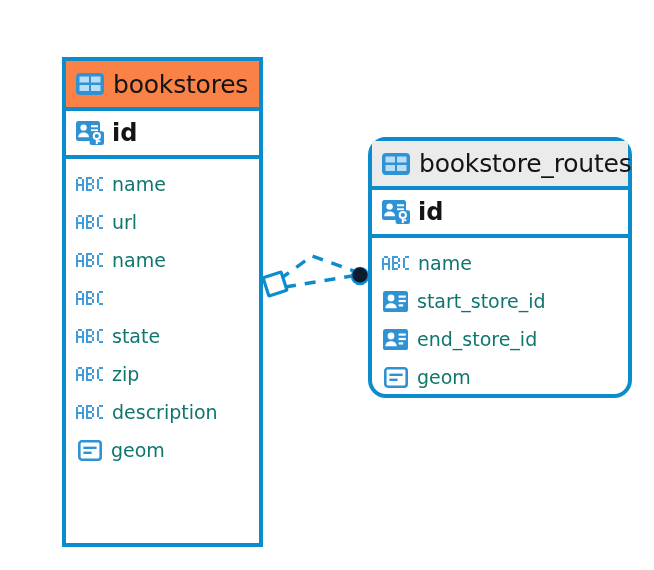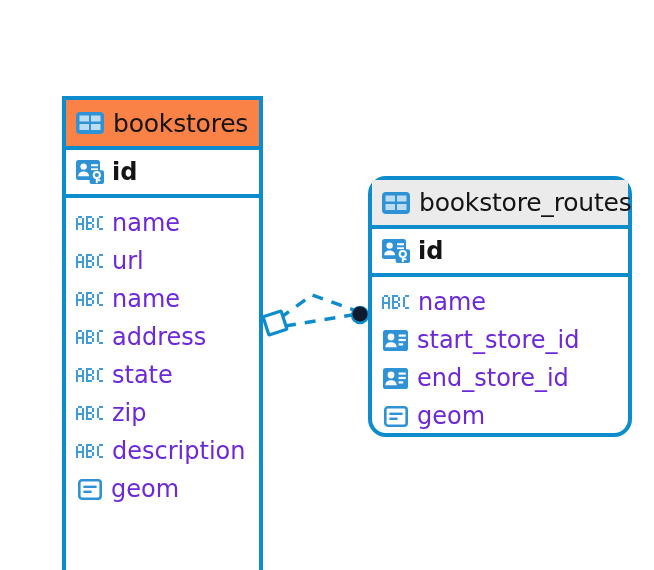--- a/index.html
+++ b/index.html
@@ -11,21 +11,20 @@
     width: 654px;
     height: 570px;
     position: relative;
     overflow: hidden;
     font-family: "DejaVu Sans", sans-serif;
   }
 
   .canvas {
     position: absolute;
     inset: 0;
-    margin-top: 39px;
   }
 
   
   .entity {
     position: absolute;
     box-sizing: border-box;
     border: 4px solid #0d8ccd;
     background: #ffffff;
   }
 
@@ -69,22 +68,22 @@
     box-sizing: border-box;
     padding: 6px 10px 4px 10px;
   }
   .field-row {
     display: flex;
     align-items: center;
     gap: 8px;
     height: 38px;
   }
   .field-label {
-    font-size: 24px;
-    color: #6d28d9;
+    font-size: 19px;
+    color: #0f766e;
     line-height: 1;
     white-space: nowrap;
   }
 
   
   .icon {
     display: inline-flex;
     align-items: center;
     justify-content: center;
     flex: 0 0 auto;
@@ -234,21 +233,20 @@
               <rect x="16" y="2" width="2" height="4"></rect>
                 <rect x="12" y="6" width="4" height="2"></rect>
               <rect x="16" y="8" width="2" height="4"></rect>
                 <rect x="12" y="12" width="4" height="2"></rect>
               <rect x="21" y="2" width="2" height="10"></rect>
                 <rect x="23" y="0" width="4" height="2"></rect>
               <rect x="23" y="12" width="4" height="2"></rect>
             </g>
           </svg>
         </span>
-        <span class="field-label">address</span>
       </div>
 
 
 
       <div class="field-row">
         <span class="abc-icon">
           <svg width="27" height="14" viewBox="0 0 27 14" aria-hidden="true">
             <g fill="#3f9bd9">
               <rect x="0" y="2" width="2" height="12"></rect>
                 <rect x="2" y="0" width="4" height="2"></rect>

